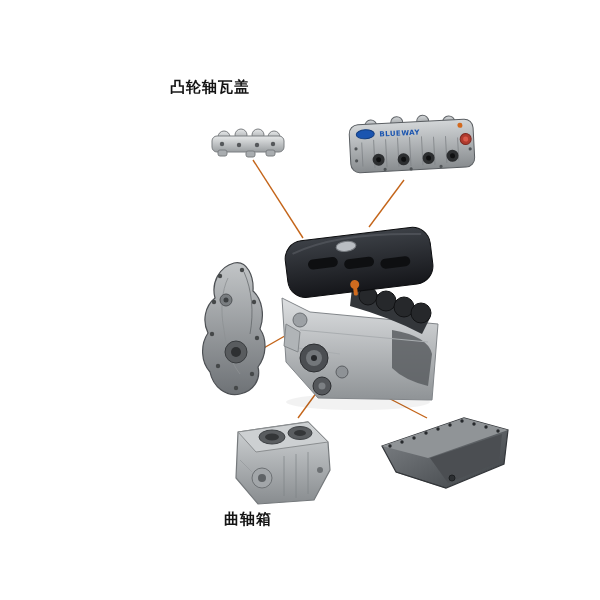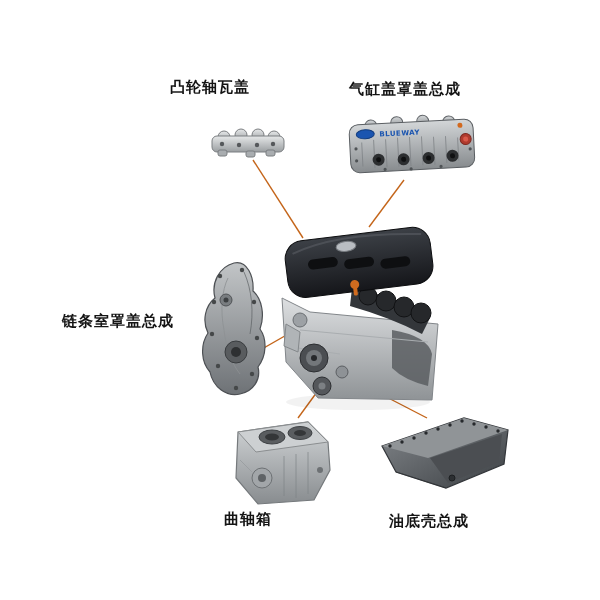--- a/index.html
+++ b/index.html
@@ -173,18 +173,15 @@
       <circle cx="462" cy="421" r="1.7" fill="#26292c"></circle>
       <circle cx="474" cy="424" r="1.7" fill="#26292c"></circle>
       <circle cx="486" cy="427" r="1.7" fill="#26292c"></circle>
       <circle cx="498" cy="431" r="1.7" fill="#26292c"></circle>
       <circle cx="452" cy="478" r="3" fill="#2c2f32" stroke="#1c1f21"></circle>
       <path d="M396,472 L446,488" stroke="#2e3134" opacity="0.6"></path>
     </g>
   </svg>
 
   <div class="part-label" style="left:170px;top:78px">凸轮轴瓦盖</div>
-  <div class="part-label" style="left:349px;top:80px">气缸盖罩盖总成</div>
-  <div class="part-label" style="left:62px;top:312px">链条室罩盖总成</div>
   <div class="part-label" style="left:224px;top:510px">曲轴箱</div>
-  <div class="part-label" style="left:389px;top:512px">油底壳总成</div>
 
 </div>
 
 </body></html>

